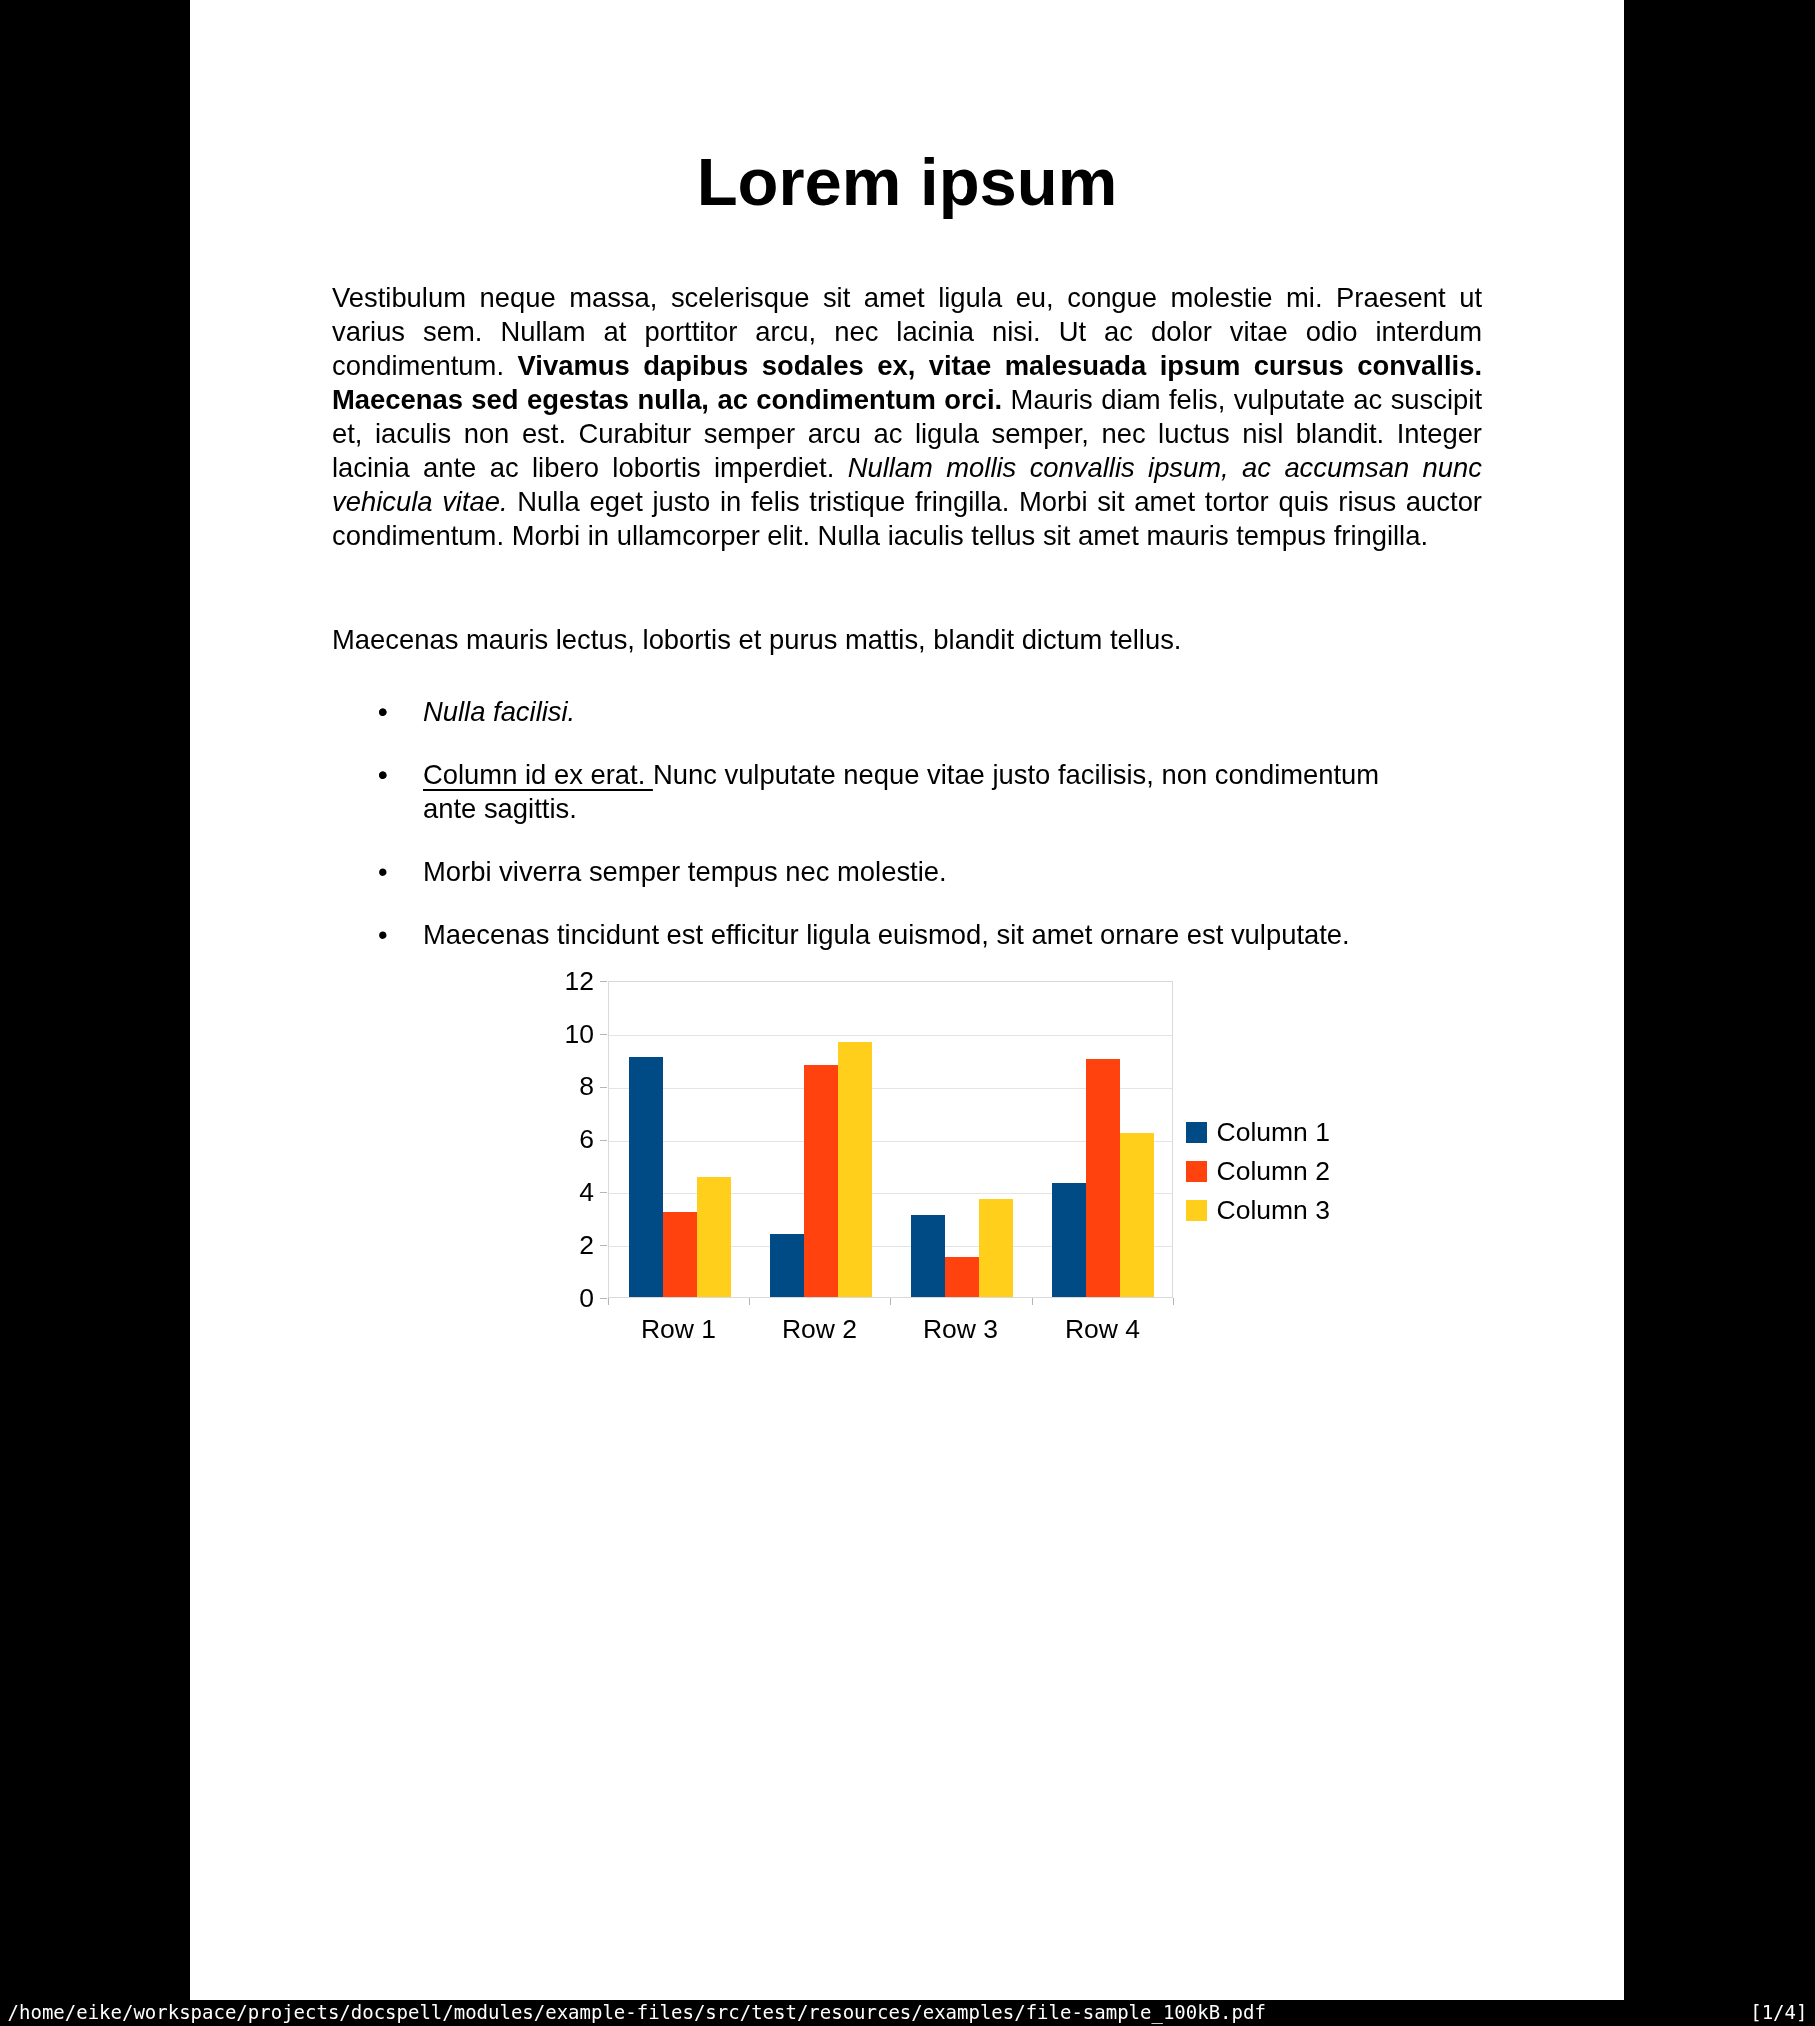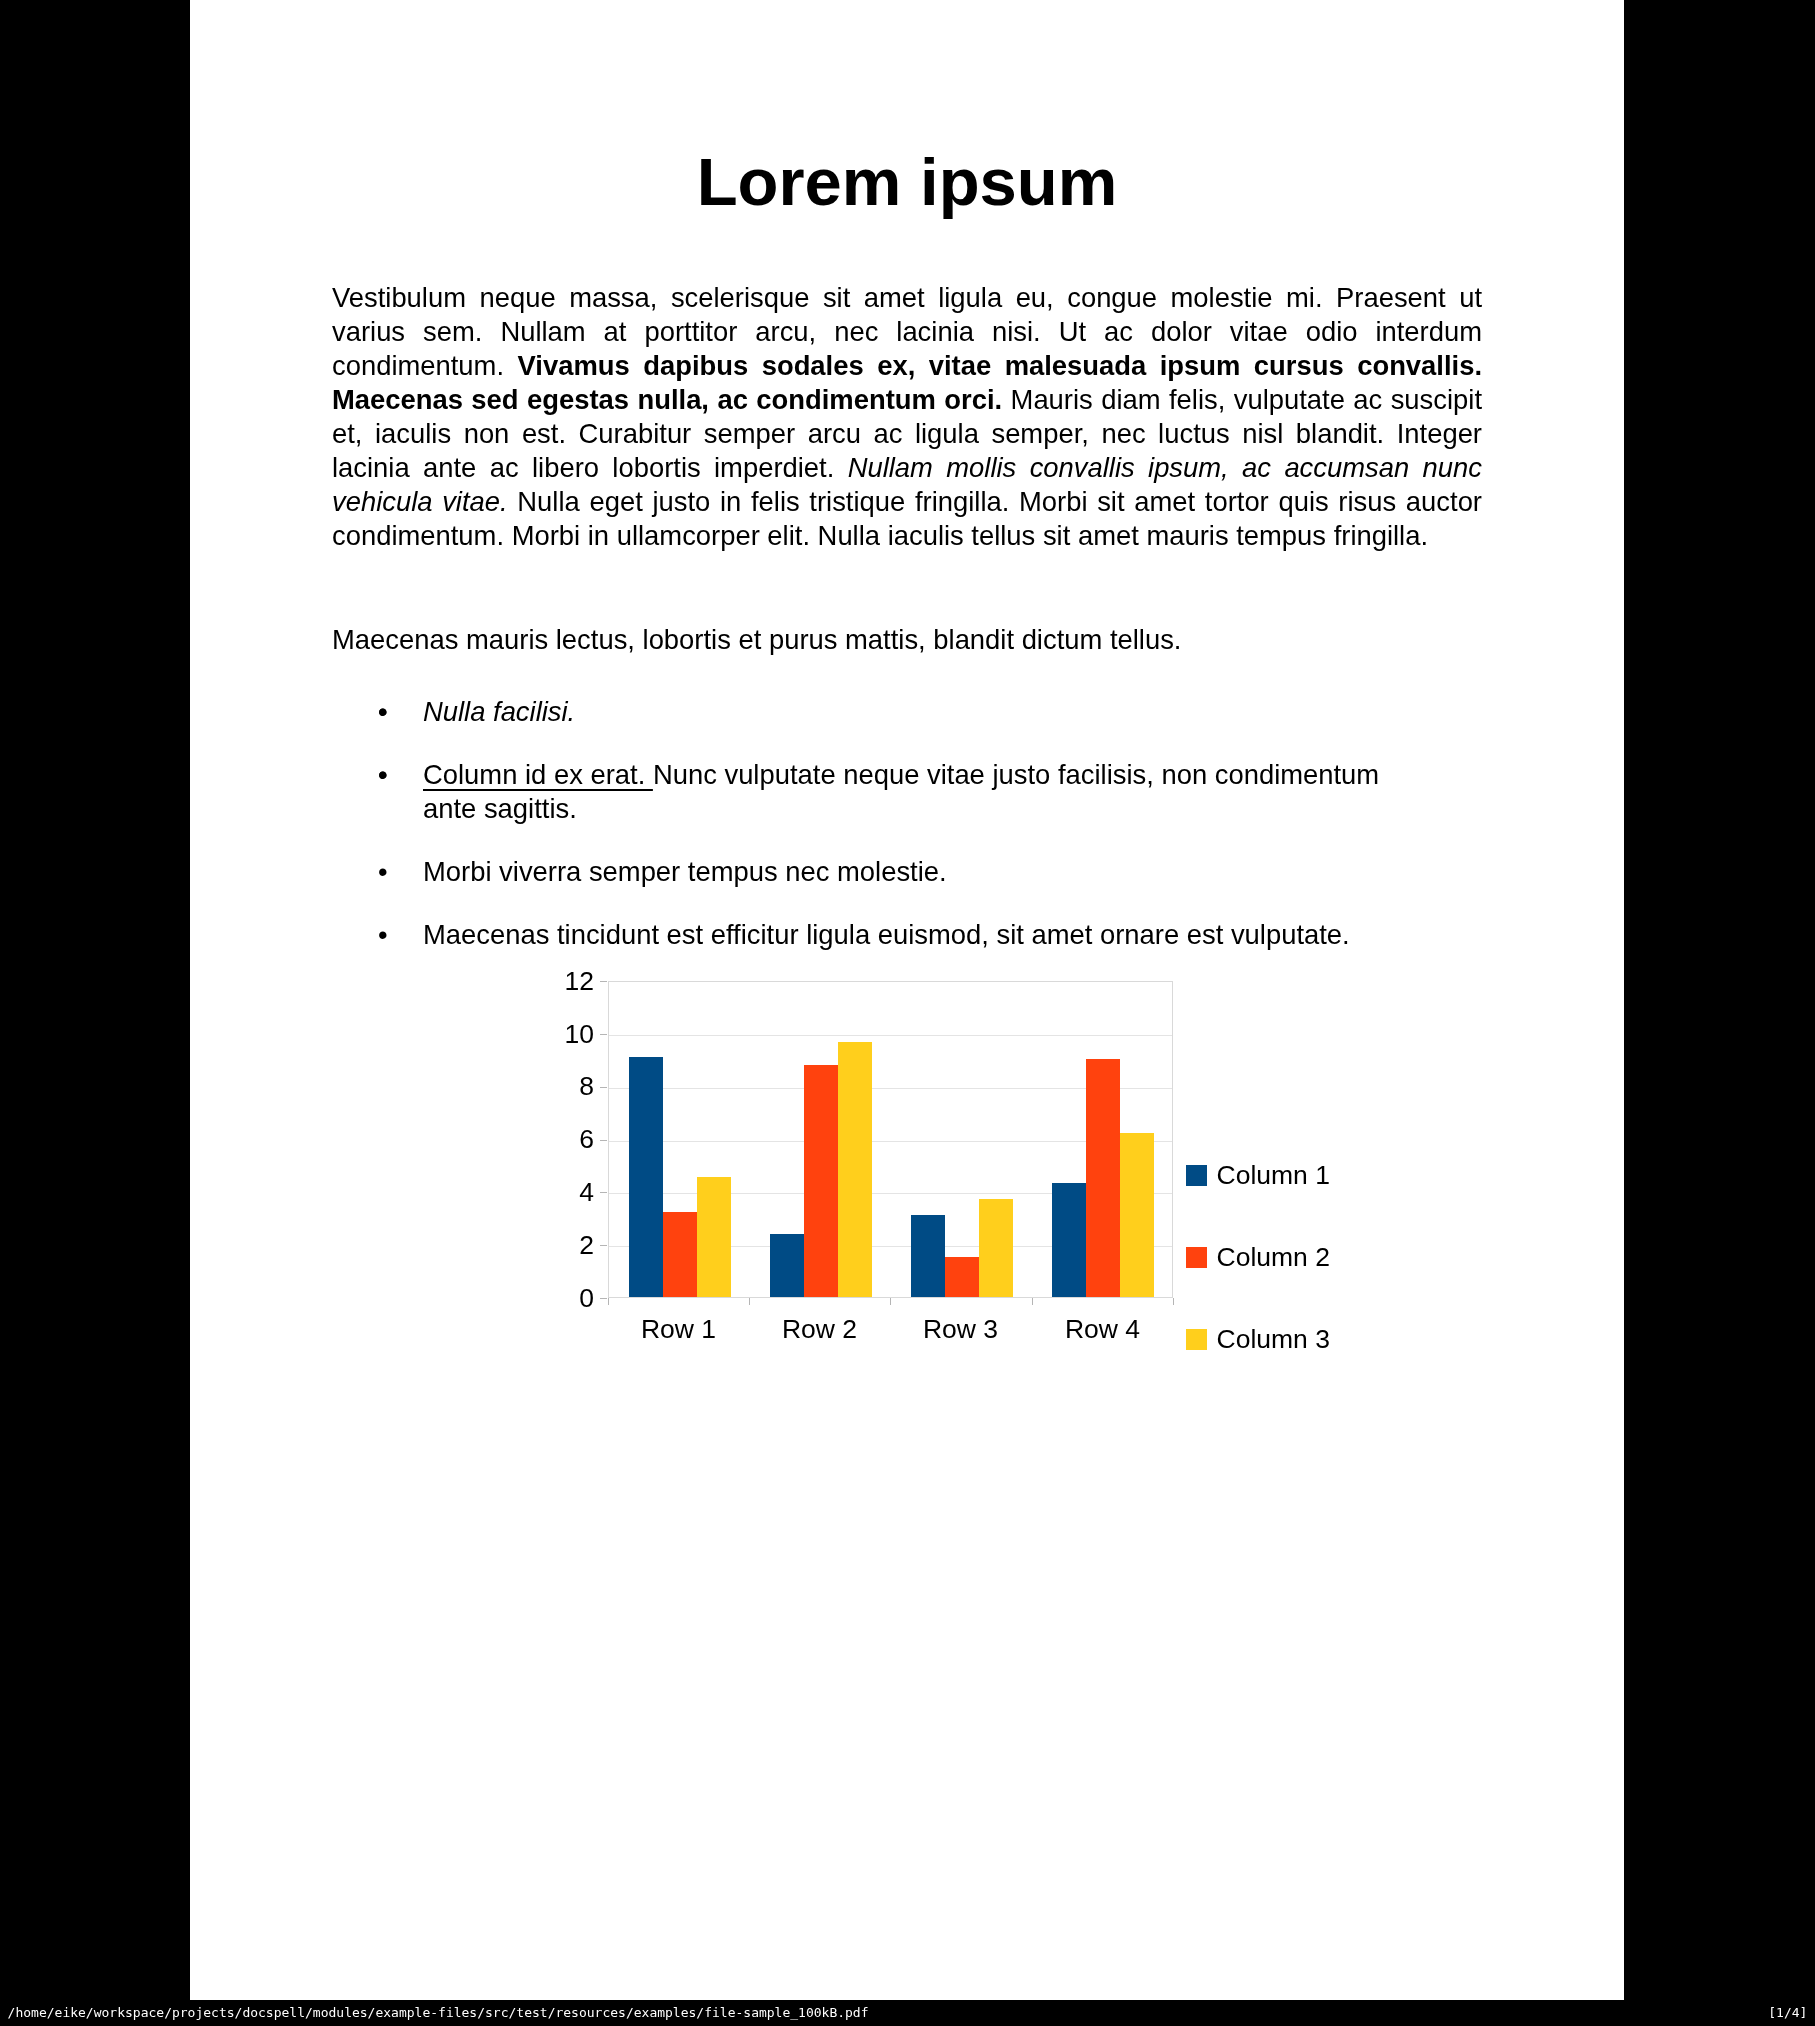--- a/index.html
+++ b/index.html
@@ -118,37 +118,36 @@
     width: 34px;
   }
   .legend {
     position: absolute;
     left: 578px; top: 132px;
   }
   .legend-item {
     height: 39px;
     display: flex;
     align-items: center;
-    margin-top: 43px;
   }
   .legend-swatch {
     width: 21px; height: 21px;
     margin-right: 9.5px;
     flex: 0 0 auto;
   }
   .legend-label { font-size: 26.5px; white-space: nowrap; }
   
   .statusbar {
     position: absolute;
     left: 0; bottom: 0;
     width: 1815px; height: 25.6px;
     background: #000;
     color: #fff;
     font-family: "DejaVu Sans Mono", "Liberation Mono", monospace;
-    font-size: 13px;
+    font-size: 19px;
     line-height: 25.6px;
     display: flex;
     justify-content: space-between;
     padding: 0 7.6px;
     white-space: nowrap;
     gap: 48px;
   }
 </style>
 </head>
 <body>

